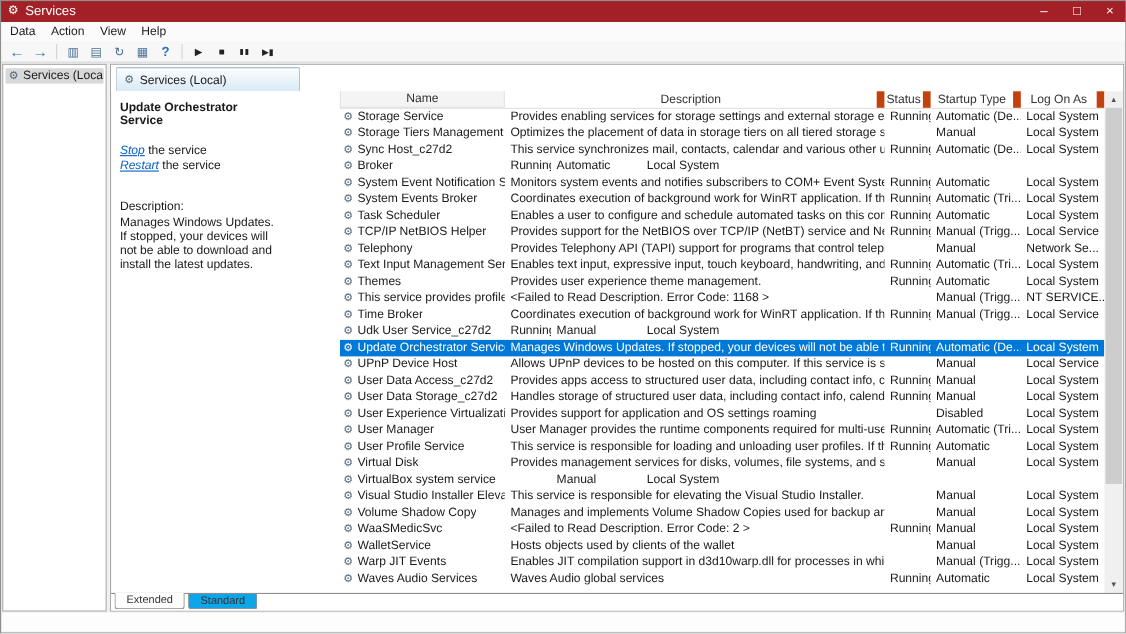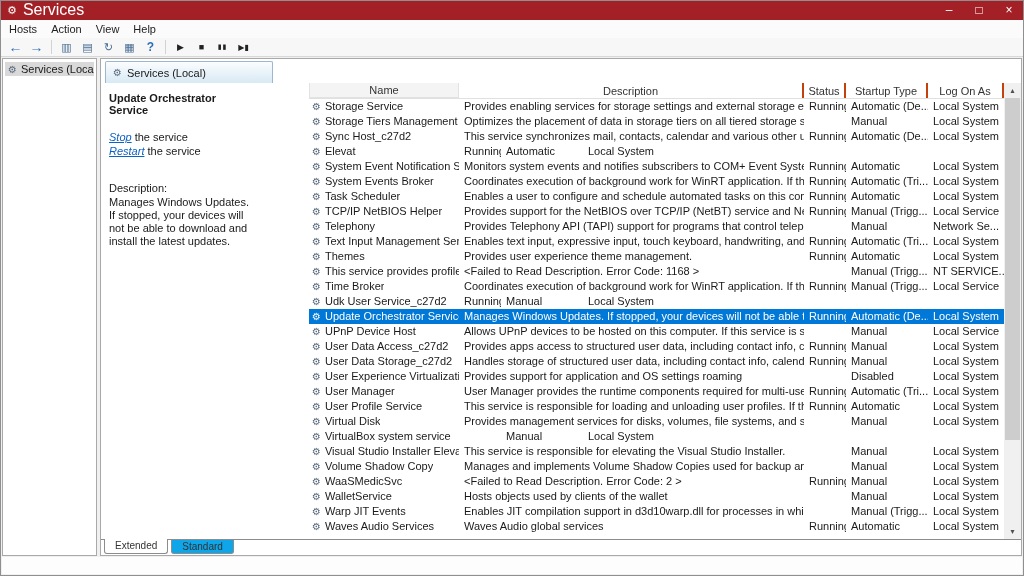--- a/index.html
+++ b/index.html
@@ -6,21 +6,21 @@
   html, body { width: 1024px; height: 576px; overflow: hidden; }
   body {
     font-family: "Liberation Sans", "DejaVu Sans", sans-serif;
     font-size: 11px; color: #1a1a1a; background: #F0F0F0; position: relative;
   }
   .window-frame { position: absolute; inset: 0; border: 1px solid #8F8F8F; pointer-events: none; z-index: 50; }
 
   
   .titlebar { position: absolute; left: 0; top: 0; width: 1024px; height: 20px; background: #A32126; color: #fff; display: flex; align-items: center; }
   .app-icon { margin-left: 7px; font-size: 11px; line-height: 20px; }
-  .title-text { margin-left: 6px; font-size: 16px; }
+  .title-text { margin-left: 6px; font-size: 12px; }
   .caption-btns { margin-left: auto; display: flex; height: 100%; }
   .caption-btn { width: 30px; height: 100%; display: flex; align-items: center; justify-content: center; font-size: 12px; color: #fff; cursor: default; }
 
   
   .menubar { position: absolute; left: 0; top: 20px; width: 1024px; height: 18px; background: #FBFBFB; display: flex; align-items: center; padding-left: 2px; }
   .menu-item { padding: 2px 7px; color: #222; }
 
   
   .toolbar { position: absolute; left: 0; top: 38px; width: 1024px; height: 19px; background: #F7F7F7; border-bottom: 1px solid #D8D8D8; display: flex; align-items: center; padding-left: 5px; }
   .tb-wrap { display: flex; align-items: center; }
@@ -49,21 +49,21 @@
   .detail-pane { width: 165px; padding: 9px 12px 0 8px; overflow: hidden; }
   .detail-title { font-weight: bold; margin-bottom: 15px; }
   .detail-line { margin-bottom: 1px; line-height: 13px; }
   .link { color: #0B61C4; text-decoration: underline; cursor: pointer; font-style: italic; }
   .detail-desc-label { margin-top: 24px; }
   .detail-desc { margin-top: 2px; line-height: 13px; }
 
   
   .list-area { flex: 1; position: relative; }
   .list-header { display: flex; height: 16px; border-bottom: 1px solid #E0E0E0; background: #fff; margin-right: 17px; }
-  .hcell { display: flex; align-items: center; justify-content: center; color: #333; border-right: 2px solid #c2410c; height: 100%; overflow: hidden; white-space: nowrap; }
+  .hcell { display: flex; align-items: center; justify-content: center; color: #333; border-right: 7px solid #c2410c; height: 100%; overflow: hidden; white-space: nowrap; }
   .hcell.c0 { background: #F4F4F4; border: 1px solid #E2E2E2; border-top: none; }
   .list-body { position: absolute; top: 16px; left: 0; right: 17px; bottom: 0; overflow: hidden; }
   .lrow { display: flex; height: 15px; align-items: center; }
   .cell { height: 15px; line-height: 15px; white-space: nowrap; overflow: hidden; padding-left: 5px; }
   .c0 { width: 150px; } .c1 { width: 345px; } .c2 { width: 42px; } .c3 { width: 82px; } .c4 { flex: 1; }
   .cell.c0 { display: flex; align-items: center; padding-left: 3px; }
   .cell.c0 .svc-ic { margin-right: 4px; flex: 0 0 auto; }
   .cell.c0 .nm { white-space: nowrap; overflow: hidden; }
   .lrow.selected { background: #0078D7; color: #fff; }
   .lrow.selected .svc-ic { color: #fff; }
@@ -90,21 +90,21 @@
   <span class="app-icon">⚙</span>
   <span class="title-text">Services</span>
   <div class="caption-btns">
     <span class="caption-btn">–</span>
     <span class="caption-btn">□</span>
     <span class="caption-btn">×</span>
   </div>
 </div>
 
 <div class="menubar">
-  <span class="menu-item">Hosts</span>
+  <span class="menu-item">Data</span>
   <span class="menu-item">Action</span>
   <span class="menu-item">View</span>
   <span class="menu-item">Help</span>
 </div>
 
 <div class="toolbar">
   <span class="tb-wrap">
       <span class="tb-btn tb-back">←</span>
       <span class="tb-btn tb-forward">→</span>
       <span class="tb-sep"></span>
@@ -184,21 +184,21 @@
               <span class="nm">Sync Host_c27d2</span>
             </div>
             <div class="cell c1">This service synchronizes mail, contacts, calendar and various other user data. ...</div>
             <div class="cell c2">Running</div>
             <div class="cell c3">Automatic (De...</div>
             <div class="cell c4">Local System</div>
           </div>
           <div class="lrow">
             <div class="cell c0">
               <span class="svc-ic">⚙</span>
-              <span class="nm">Elevat</span>
+              <span class="nm">Broker</span>
             </div>
             <div class="cell c2">Running</div>
             <div class="cell c3">Automatic</div>
             <div class="cell c4">Local System</div>
           </div>
           <div class="lrow">
             <div class="cell c0">
               <span class="svc-ic">⚙</span>
               <span class="nm">System Event Notification S...</span>
             </div>

